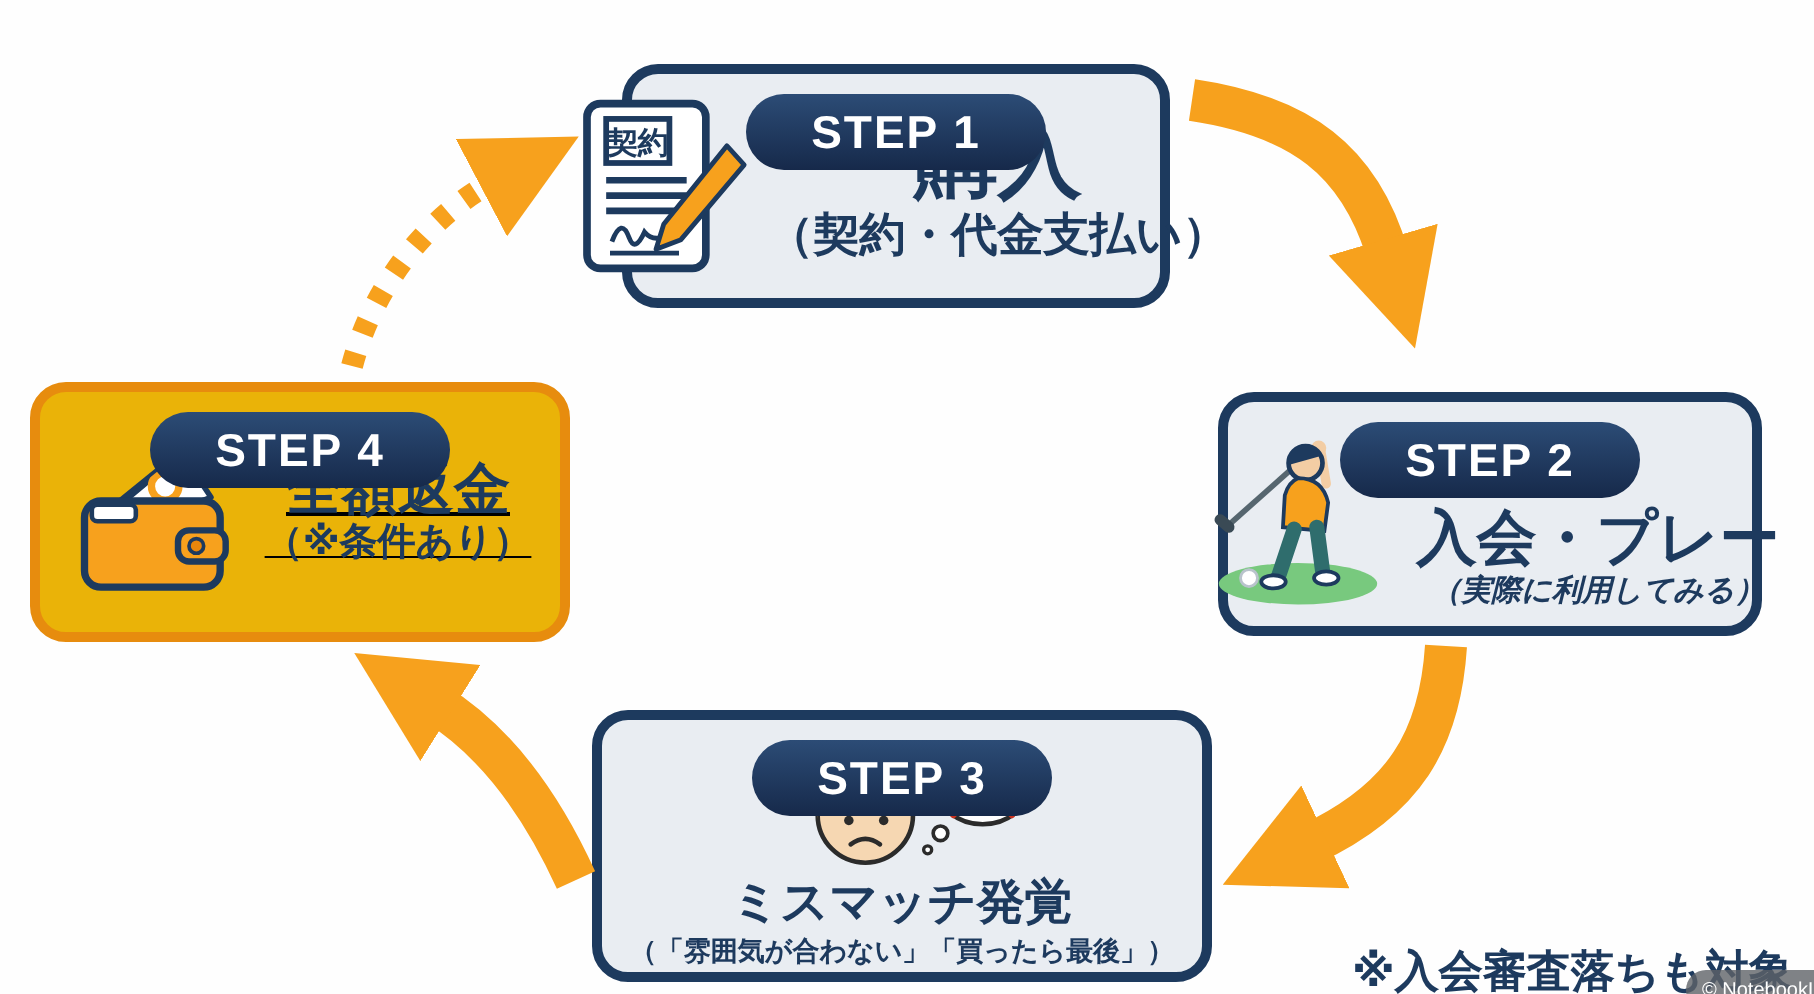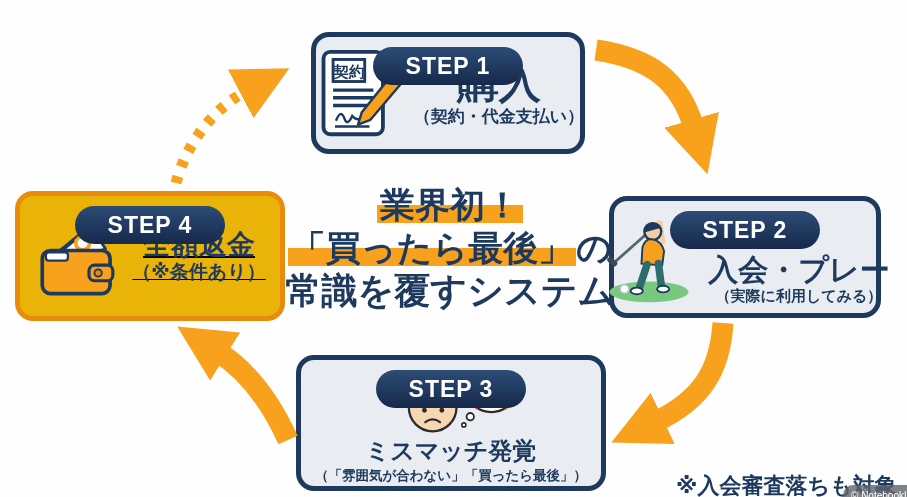--- a/index.html
+++ b/index.html
@@ -12,25 +12,25 @@
          background:linear-gradient(#2c4c76,#16294a);border-radius:19px;color:#fff;
          display:flex;align-items:center;justify-content:center;
          font-weight:bold;font-size:23px;letter-spacing:1px;z-index:3;margin-top:36px;}
   .card .row{display:flex;align-items:center;gap:10px;padding:4px 8px;}
   .tcol{display:flex;flex-direction:column;align-items:center;line-height:1.15;}
   .title{font-weight:800;color:#1d3a5e;white-space:nowrap;}
   .subtitle{font-weight:bold;color:#1d3a5e;white-space:nowrap;}
 
   #card-step1{left:311px;top:32px;width:274px;height:122px;}
   #card-step1 .title{font-size:42px;}
-  #card-step1 .subtitle{font-size:17px;}
+  #card-step1 .subtitle{font-size:23px;}
 
   #card-step2{left:609px;top:196px;width:272px;height:122px;}
   #card-step2 .title{font-size:30px;margin-top:43px;}
-  #card-step2 .subtitle{font-size:15px;}
+  #card-step2 .subtitle{font-size:15px;font-style:italic;}
 
   #card-step3{left:296px;top:355px;width:310px;height:136px;}
   #card-step3 .col{display:flex;flex-direction:column;align-items:center;padding-top:8px;}
   #card-step3 .title{font-size:24px;}
   #card-step3 .subtitle{font-size:13.5px;}
 
   #card-step4{left:15px;top:191px;width:270px;height:130px;background:#eab308;border-color:#e78c0e;text-decoration:underline;}
   #card-step4 .title{font-size:28px;}
   #card-step4 .subtitle{font-size:19px;}
 
@@ -151,24 +151,17 @@
         <rect x="60" y="56" width="26" height="17" rx="6" fill="#f7a11d" stroke="#1d3a5e" stroke-width="3.5"></rect>
         <circle cx="70" cy="64.5" r="4" fill="#e8860c" stroke="#1d3a5e" stroke-width="2"></circle>
       </svg>
       <div class="tcol">
         <div class="title">全額返金</div>
         <div class="subtitle">（※条件あり）</div>
       </div>
     </div>
   </div>
 
-  <div id="headline">
-    <div class="l12"><span class="hl">業界初！</span></div>
-    <div class="l12">
-      <span class="hl">「買ったら最後」</span><span>の</span>
-    </div>
-    <div class="l3">常識を覆すシステム</div>
-  </div>
 
   <div id="footnote">※入会審査落ちも対象</div>
   <div id="watermark">© NotebookLM</div>
 
 </div>
 
 </body></html>

